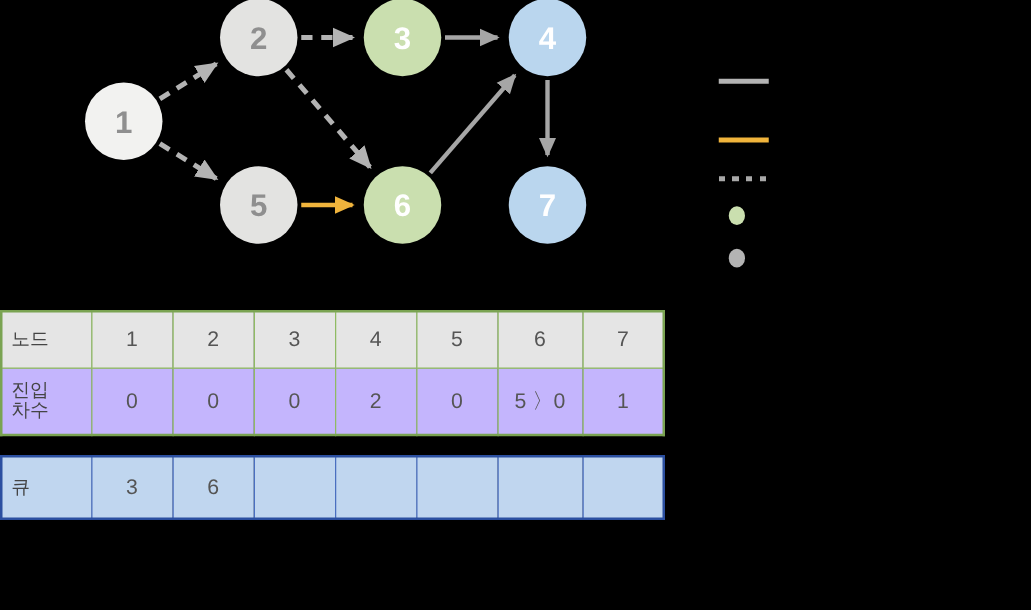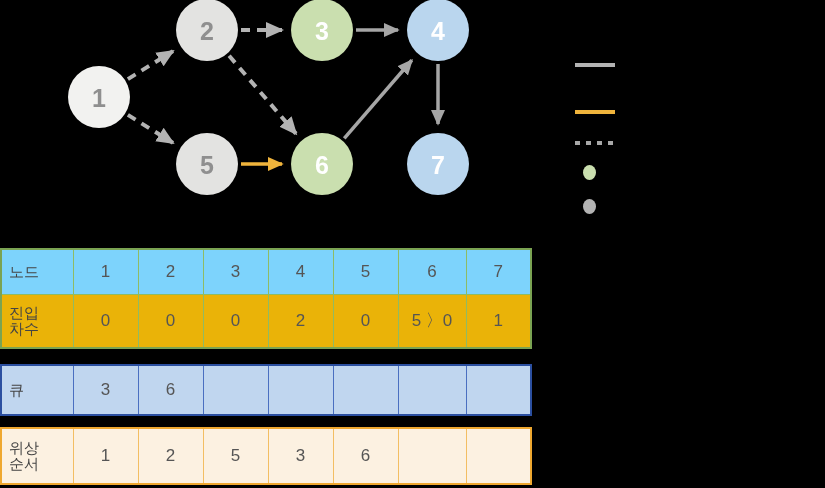--- a/index.html
+++ b/index.html
@@ -96,22 +96,22 @@
     padding-left: 7px;
   }
 
   
   #tbl-node {
     left: 0px; top: 248px;
     width: 530px;
     border: 2px solid #7aa352;
   }
   #tbl-node td { border: 1px solid #8fbb63; height: 44px; }
-  #tbl-node tr.row-node td { background: #7dd3fc; }
-  #tbl-node tr.row-indeg td { background: #eab308; height: 52px; }
+  #tbl-node tr.row-node td { background: #e5e5e5; }
+  #tbl-node tr.row-indeg td { background: #c4b5fd; height: 52px; }
 
   
   #tbl-queue {
     left: 0px; top: 364px;
     width: 530px;
     border: 2px solid #2b4fa0;
   }
   #tbl-queue td {
     border: 1px solid #4a6fc0;
     height: 48px;
@@ -281,41 +281,14 @@
           <td></td>
           <td></td>
           <td></td>
           <td></td>
           <td></td>
           <td></td>
         </tr>
     </tbody>
   </table>
 
-  <table id="tbl-topo" class="tbl">
-    <colgroup>
-      <col style="width:72px">
-      <col style="width:65px">
-        <col style="width:65px">
-        <col style="width:65px">
-      <col style="width:65px">
-        <col style="width:65px">
-        <col style="width:68px">
-      <col style="width:65px">
-    </colgroup>
-    <tbody>
-      <tr>
-        <td class="lbl">
-          <span class="lbl-stack">위상</span>
-          <span class="lbl-stack">순서</span>
-        </td>
-      <td>1</td>
-          <td>2</td>
-          <td>5</td>
-          <td>3</td>
-          <td>6</td>
-          <td></td>
-          <td></td>
-        </tr>
-    </tbody>
-  </table>
 
 </div>
 
 </body></html>

